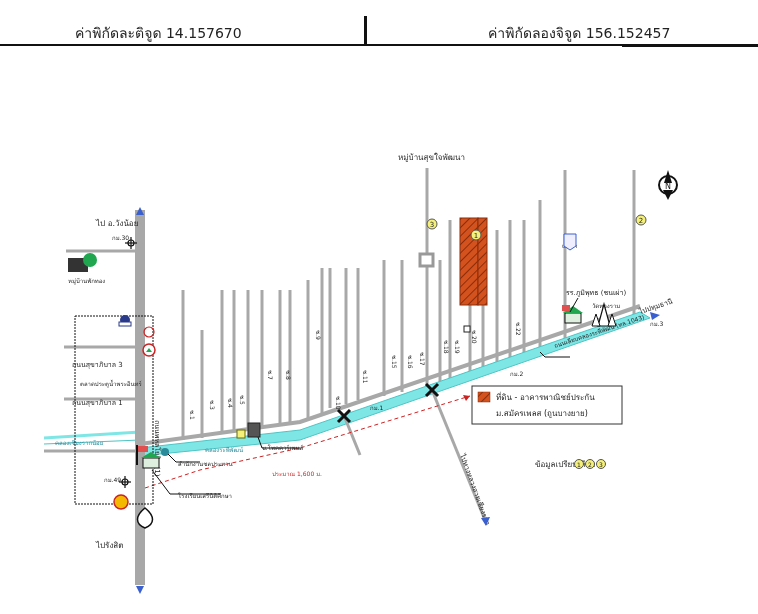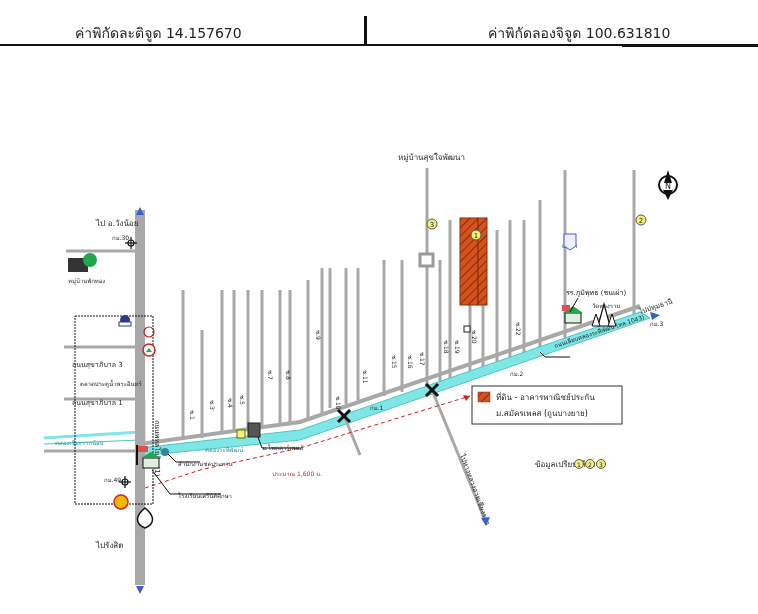--- a/index.html
+++ b/index.html
@@ -13,21 +13,21 @@
   .hdr-div { position:absolute; left:364px; top:16px; width:3px; height:30px; background:#111; }
   svg.map { position:absolute; left:0; top:0; }
   .lbl { font-family:"DejaVu Sans", sans-serif; fill:#222; }
 </style>
 </head>
 <body>
 
 <div class="header">
   <span class="coord lat">ค่าพิกัดละติจูด 14.157670</span>
   <div class="hdr-div"></div>
-  <span class="coord lng">ค่าพิกัดลองจิจูด 100.631810</span>
+  <span class="coord lng">ค่าพิกัดลองจิจูด 156.152457</span>
   <div class="hdr-line"></div>
   <div class="hdr-line2"></div>
 </div>
 
 <svg class="map" width="758" height="614" viewBox="0 0 758 614">
   <defs>
     <pattern id="hatch" width="6" height="6" patternUnits="userSpaceOnUse" patternTransform="rotate(45)">
       <rect width="6" height="6" fill="#d4521e"></rect>
       <line x1="0" y1="0" x2="0" y2="6" stroke="#8a2e0c" stroke-width="2"></line>
     </pattern>

